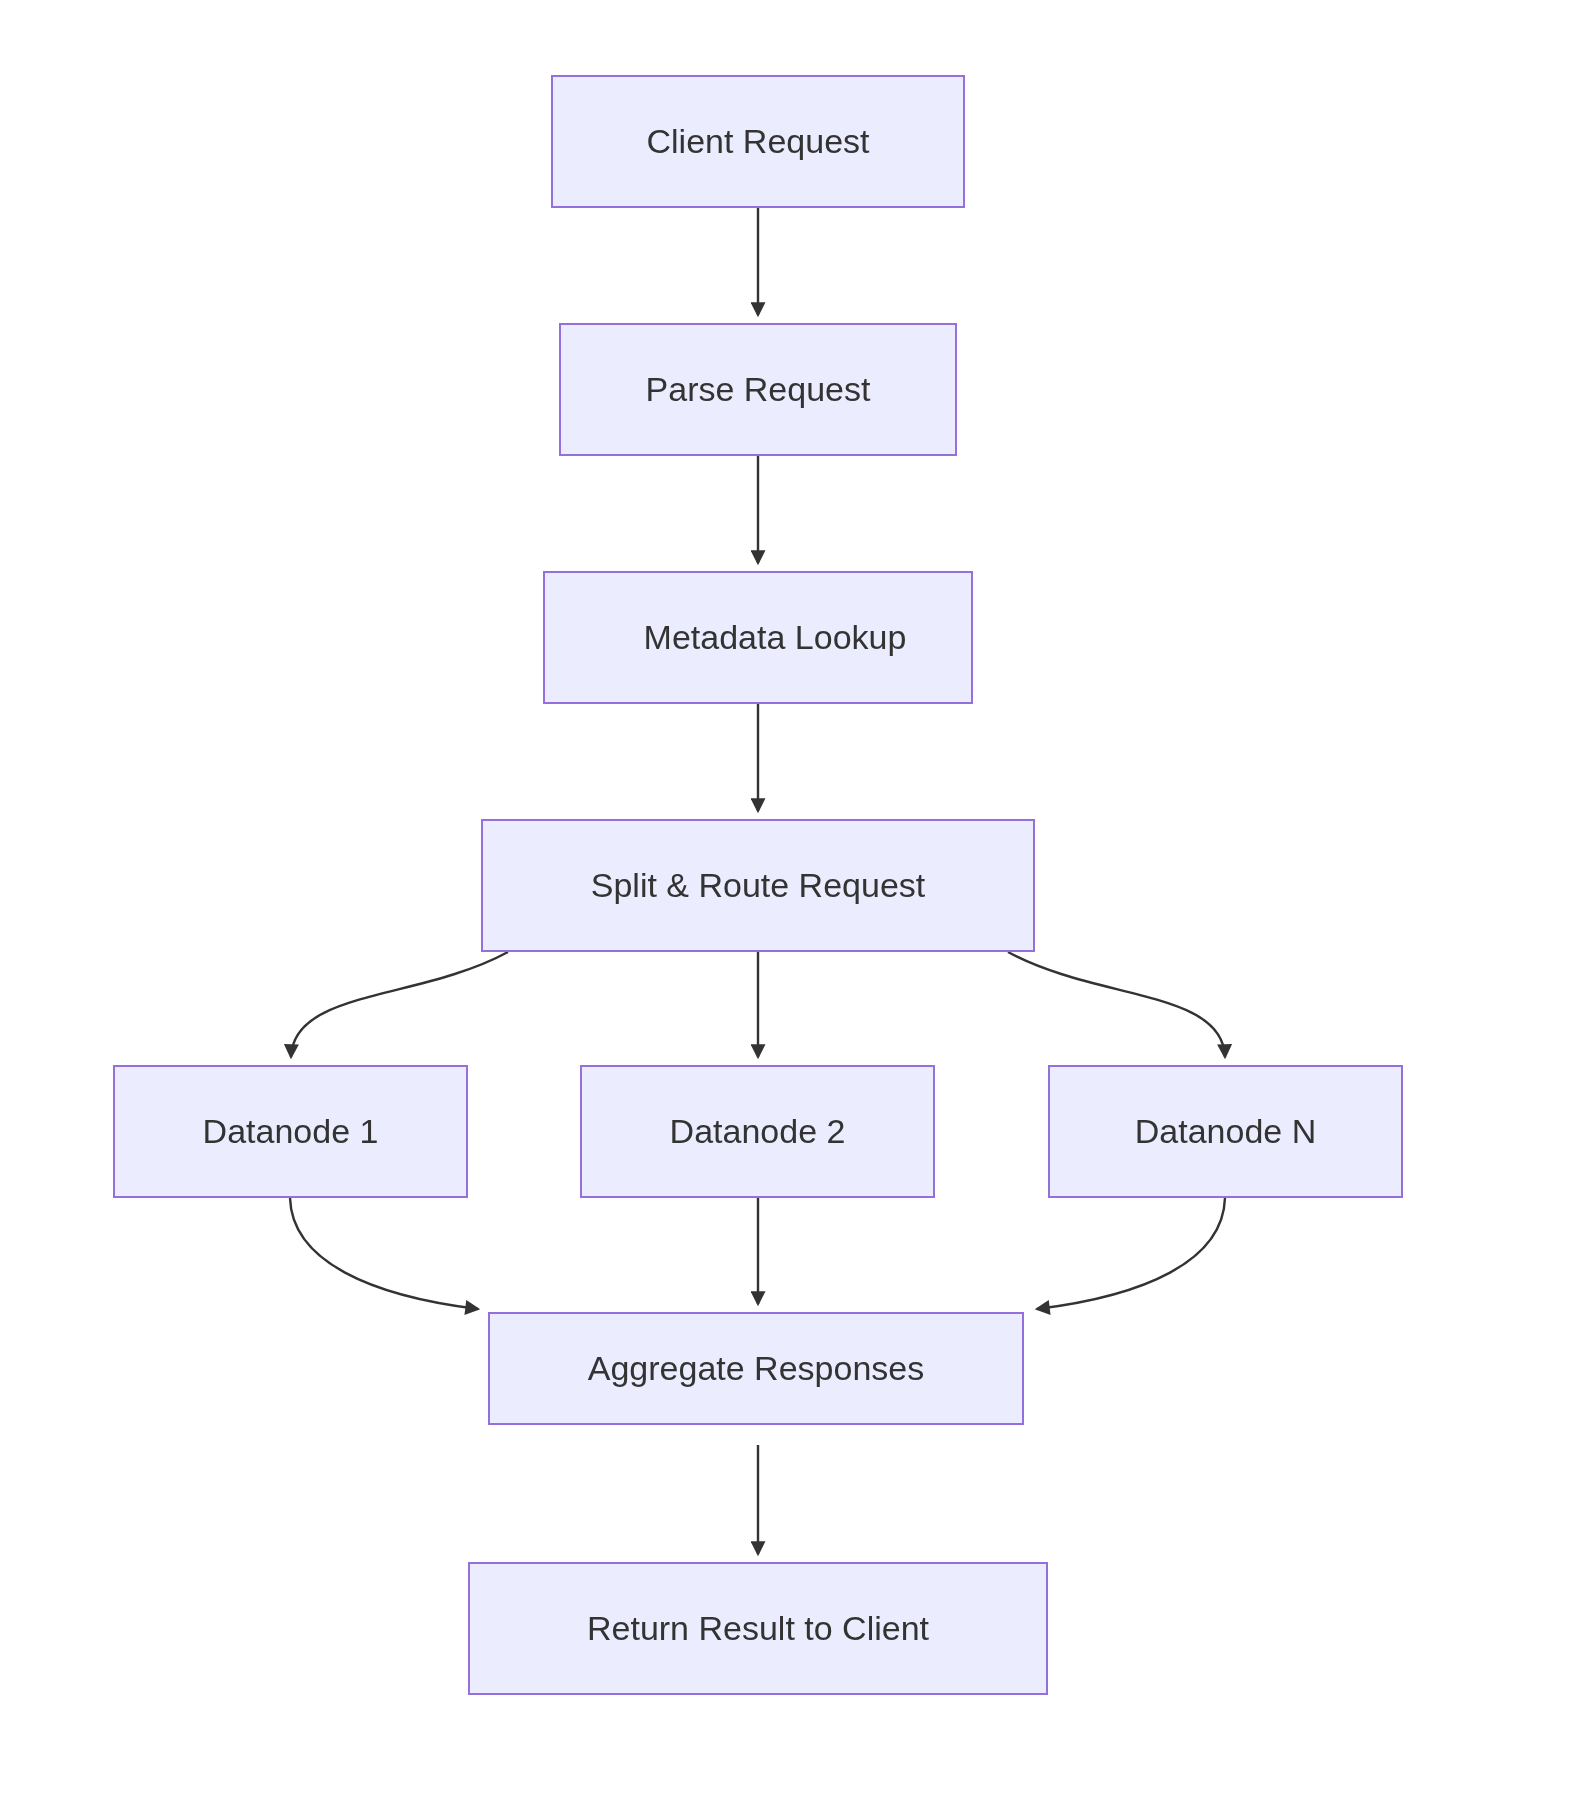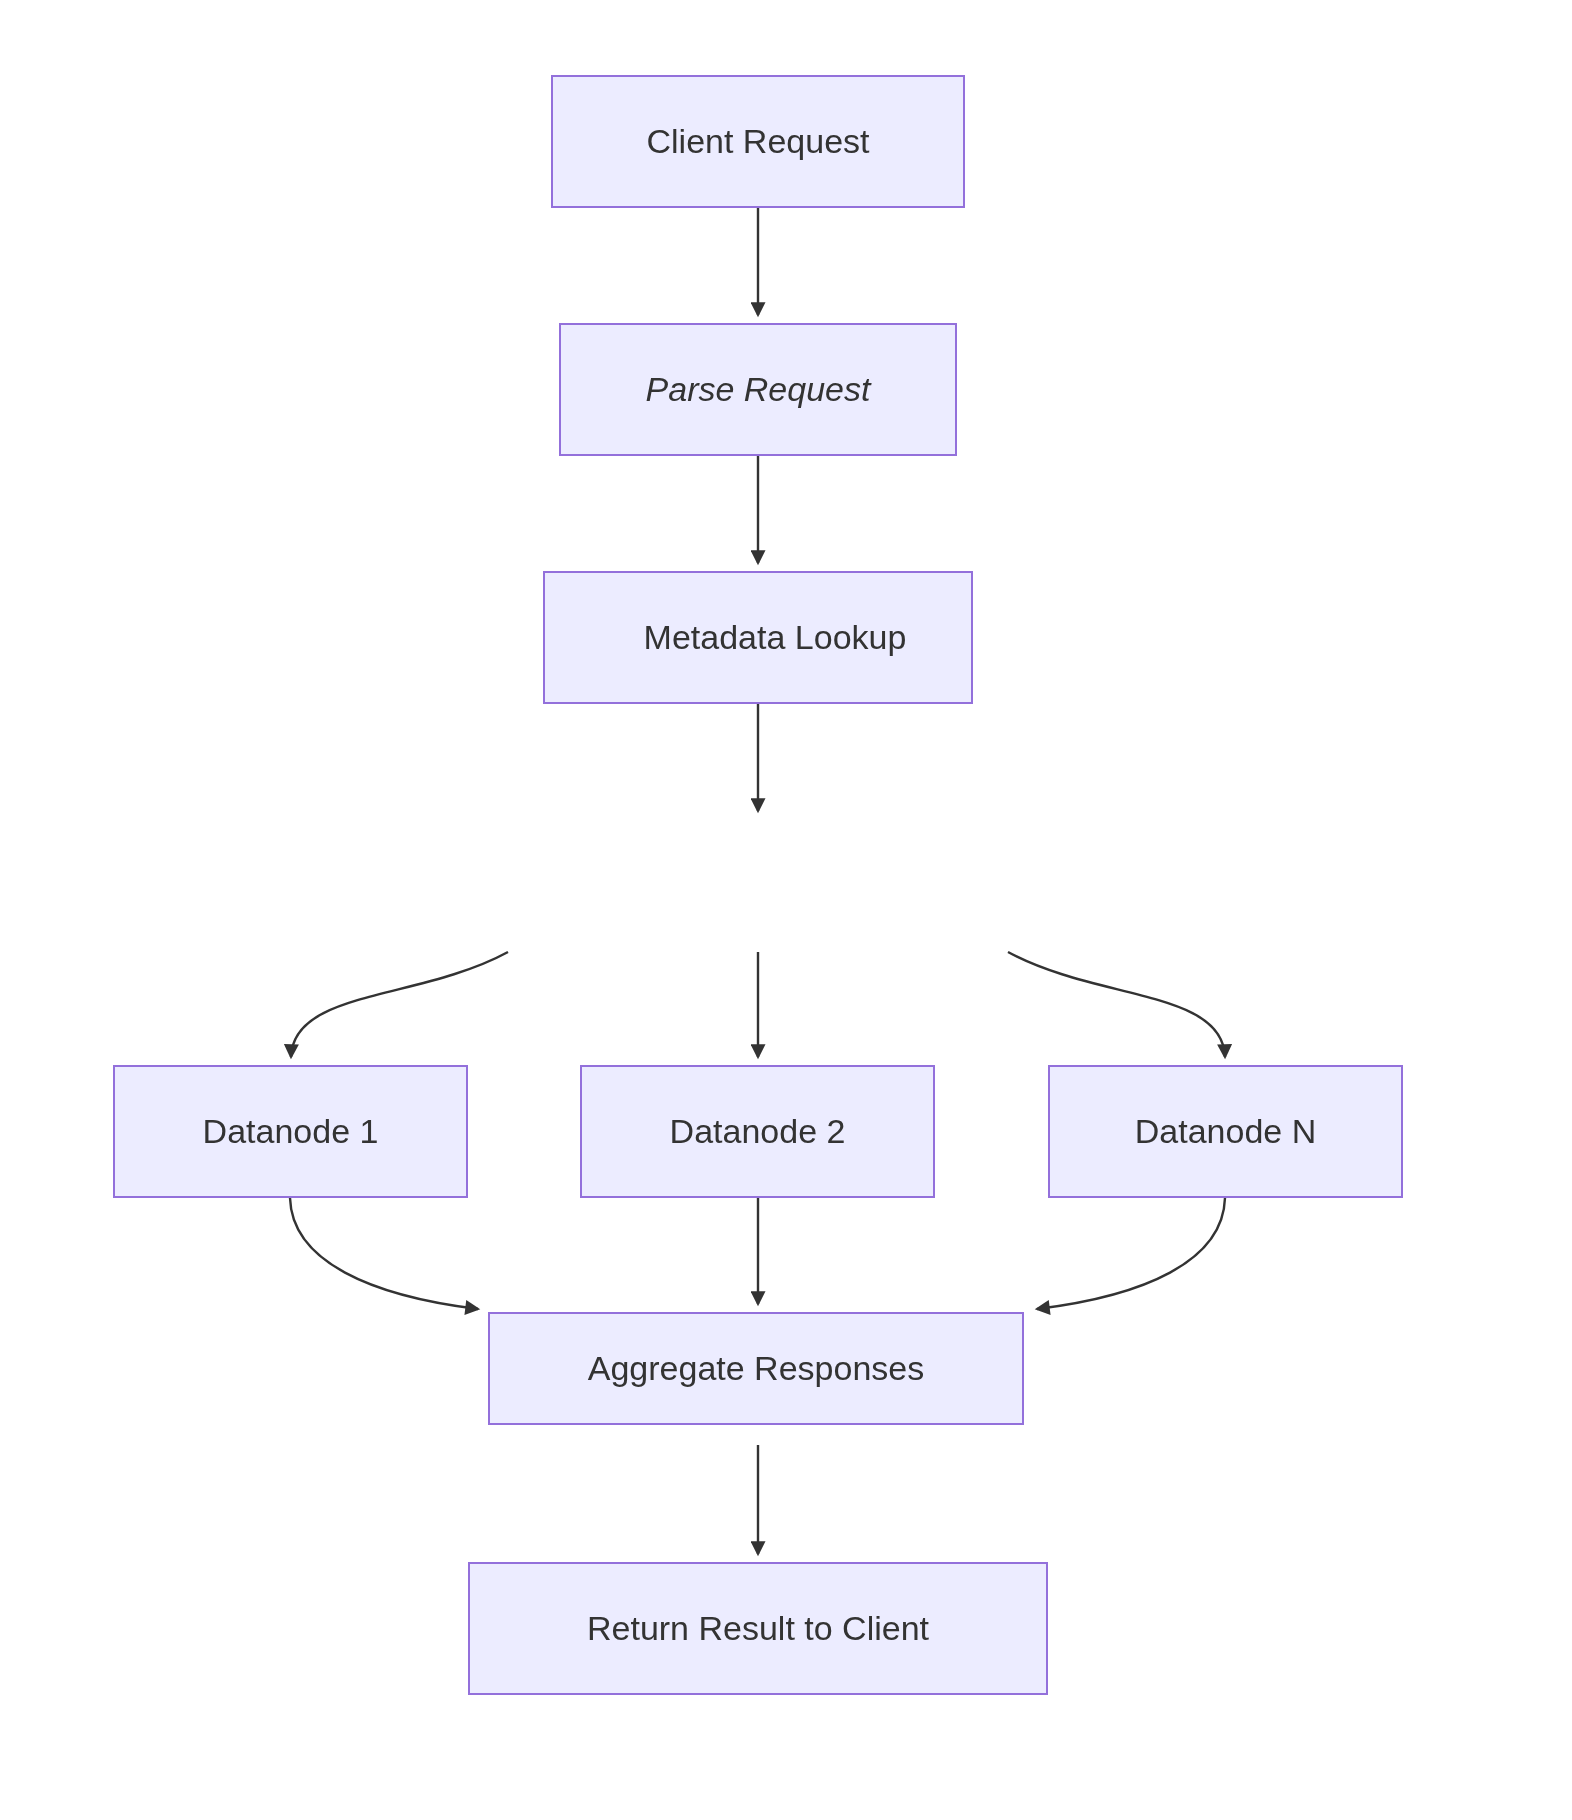--- a/index.html
+++ b/index.html
@@ -39,21 +39,21 @@
     line-height: 1.2;
     white-space: nowrap;
   }
   .edge {
     fill: none;
     stroke: #333333;
     stroke-width: 2.4px;
   }
   
   #n-client   { left: 551px;  top: 75px;   width: 414px; height: 133px; }
-  #n-parse    { left: 559px;  top: 323px;  width: 398px; height: 133px; font-style: italic; }
+  #n-parse    { left: 559px;  top: 323px;  width: 398px; height: 133px; }
   #n-metadata { left: 543px;  top: 571px;  width: 430px; height: 133px; padding-left: 34px; }
   #n-split    { left: 481px;  top: 819px;  width: 554px; height: 133px; }
   #n-d1       { left: 113px;  top: 1065px; width: 355px; height: 133px; }
   #n-d2       { left: 580px;  top: 1065px; width: 355px; height: 133px; }
   #n-dn       { left: 1048px; top: 1065px; width: 355px; height: 133px; }
   #n-agg      { left: 488px;  top: 1312px; width: 536px; height: 113px; }
   #n-return   { left: 468px;  top: 1562px; width: 580px; height: 133px; }
 </style>
 </head>
 <body>
@@ -87,20 +87,23 @@
   </div>
 
   <div class="node" id="n-parse">
     <span class="label">Parse Request</span>
   </div>
 
   <div class="node" id="n-metadata">
     <span class="label">Metadata Lookup</span>
   </div>
 
+  <div class="node" id="n-split">
+    <span class="label">Split &amp; Route Request</span>
+  </div>
 
   <div class="node" id="n-d1">
     <span class="label">Datanode 1</span>
   </div>
 
   <div class="node" id="n-d2">
     <span class="label">Datanode 2</span>
   </div>
 
   <div class="node" id="n-dn">

